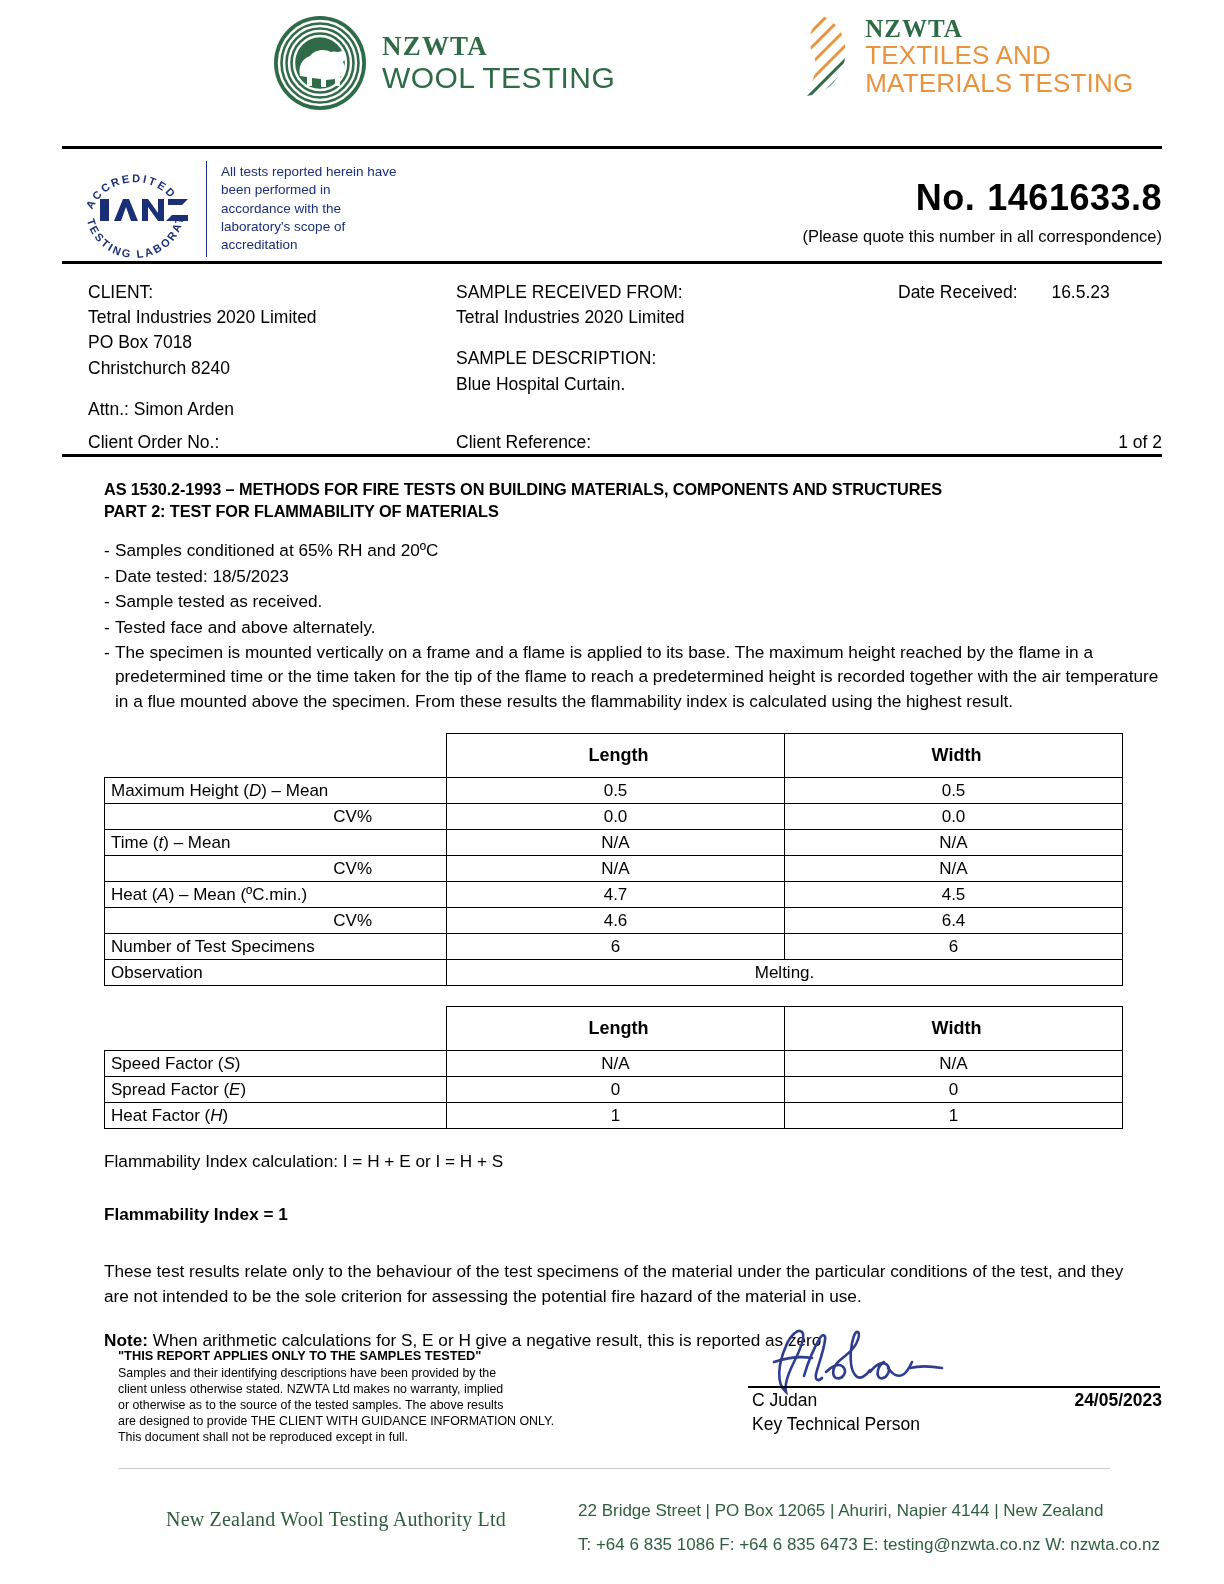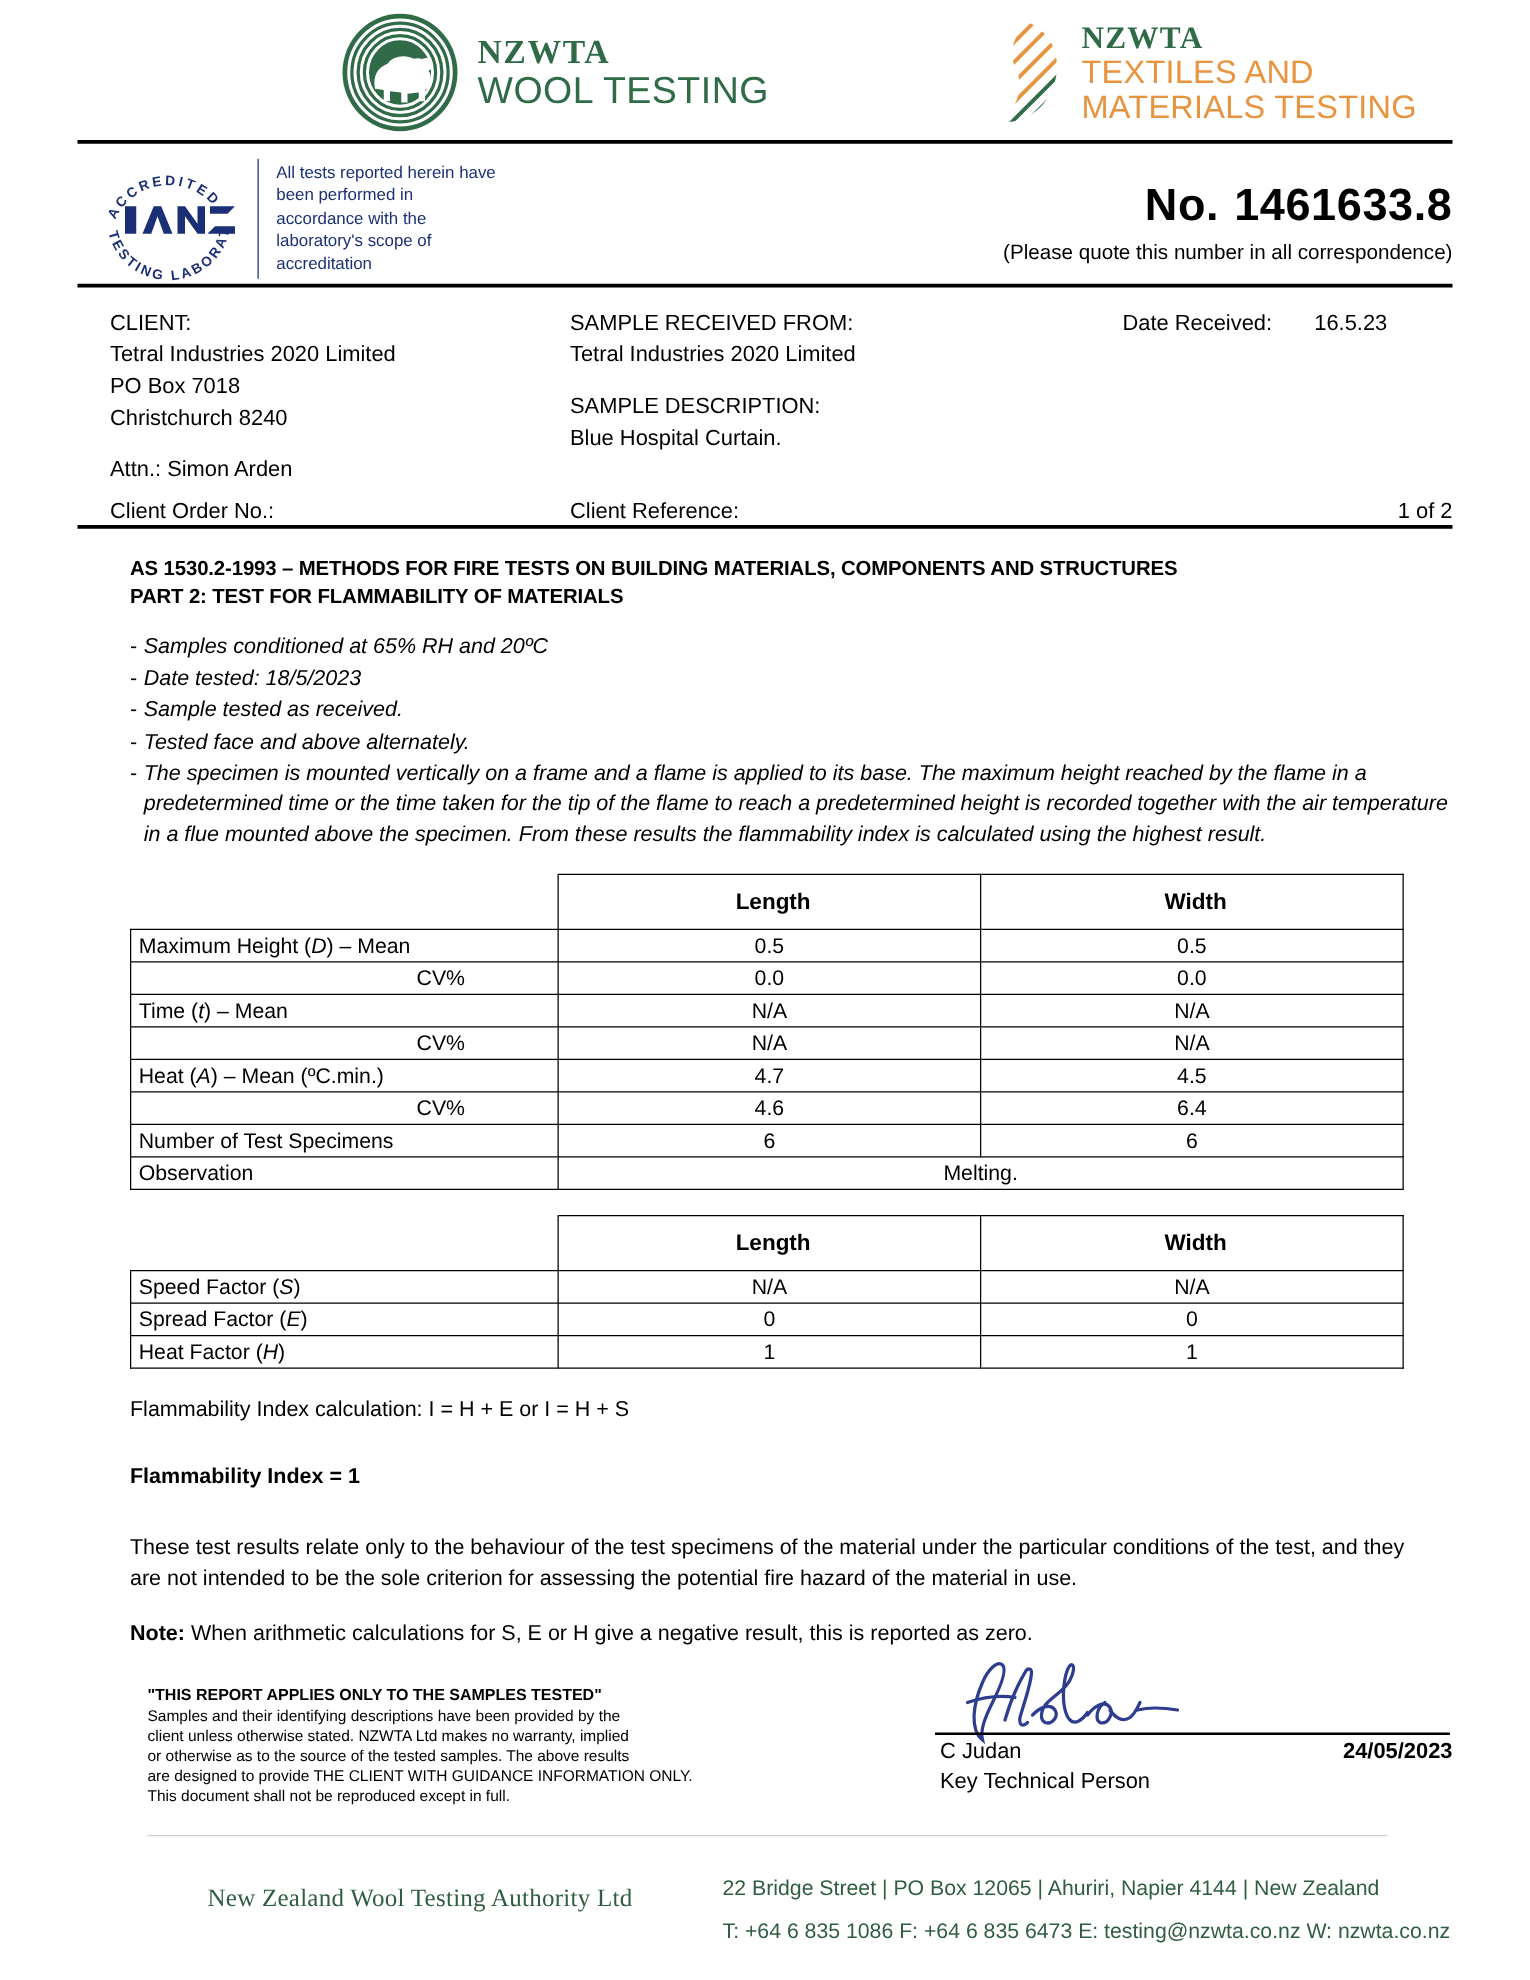--- a/index.html
+++ b/index.html
@@ -12,23 +12,23 @@
     color: #000000;
     position: relative;
     overflow: hidden;
   }
 
   .page { position: relative; width: 1224px; height: 1584px; padding: 0; }
 
   
   .logo-band {
     display: flex;
-    align-items: center;
+    align-items: flex-start;
     padding: 14px 0 10px 0;
-    height: 112px;
+    height: 146px;
   }
   .logo-wool { display: flex; align-items: center; margin-left: 272px; }
   .logo-tmt  { display: flex; align-items: center; margin-left: 178px; }
 
   .wool-mark { width: 96px; height: 98px; flex: 0 0 auto; }
   .tmt-mark  { width: 60px; height: 84px; flex: 0 0 auto; }
 
   .wool-words { margin-left: 14px; line-height: 1.0; }
   .wool-words .l1 {
     font-family: "Liberation Serif", serif;
@@ -123,21 +123,21 @@
     letter-spacing: -0.1px;
   }
   .bullets { margin: 16px 0 0 42px; }
   .bullet {
     font-size: 17.2px;
     line-height: 1.42;
     margin-bottom: 1px;
     display: flex;
   }
   .bullet .dash { width: 11px; flex: 0 0 auto; }
-  .bullet .btxt { flex: 1 1 auto; font-style: italic; }
+  .bullet .btxt { flex: 1 1 auto; }
 
   
   table.rt {
     border-collapse: collapse;
     width: 1018px;
     margin: 20px 0 0 42px;
     table-layout: fixed;
   }
   table.rt td, table.rt th {
     border: 1.6px solid #000;

